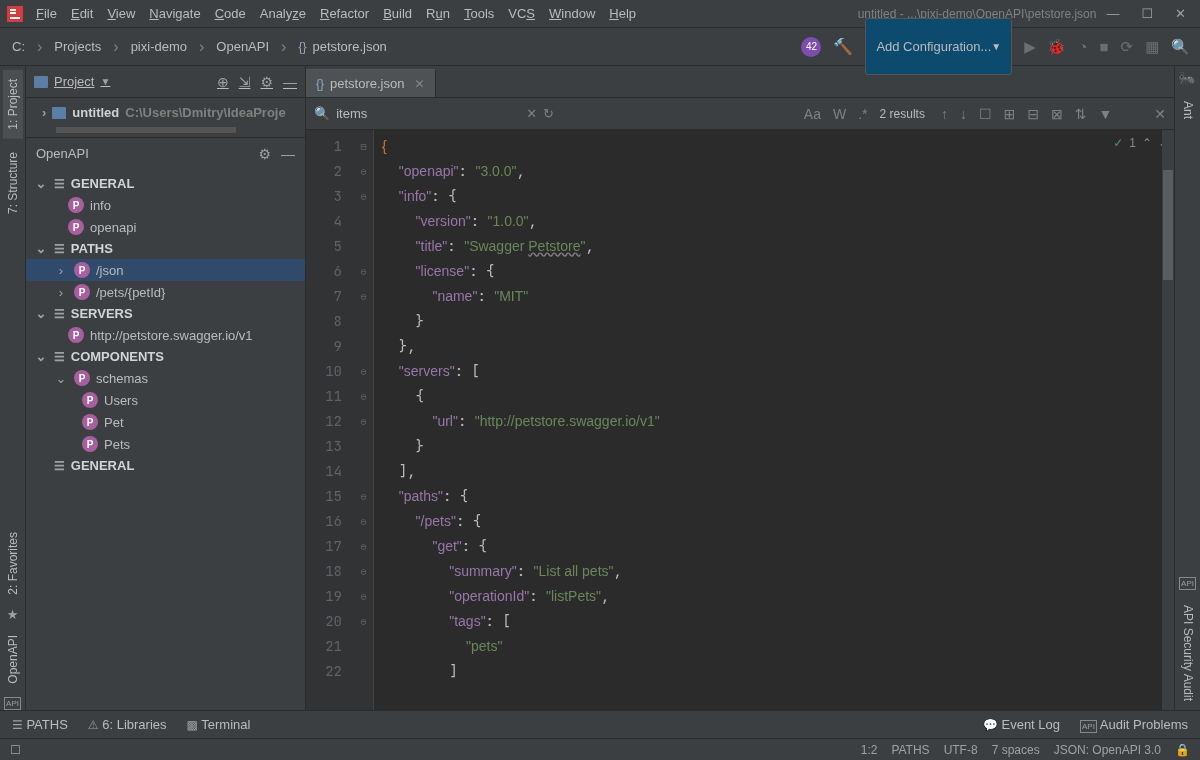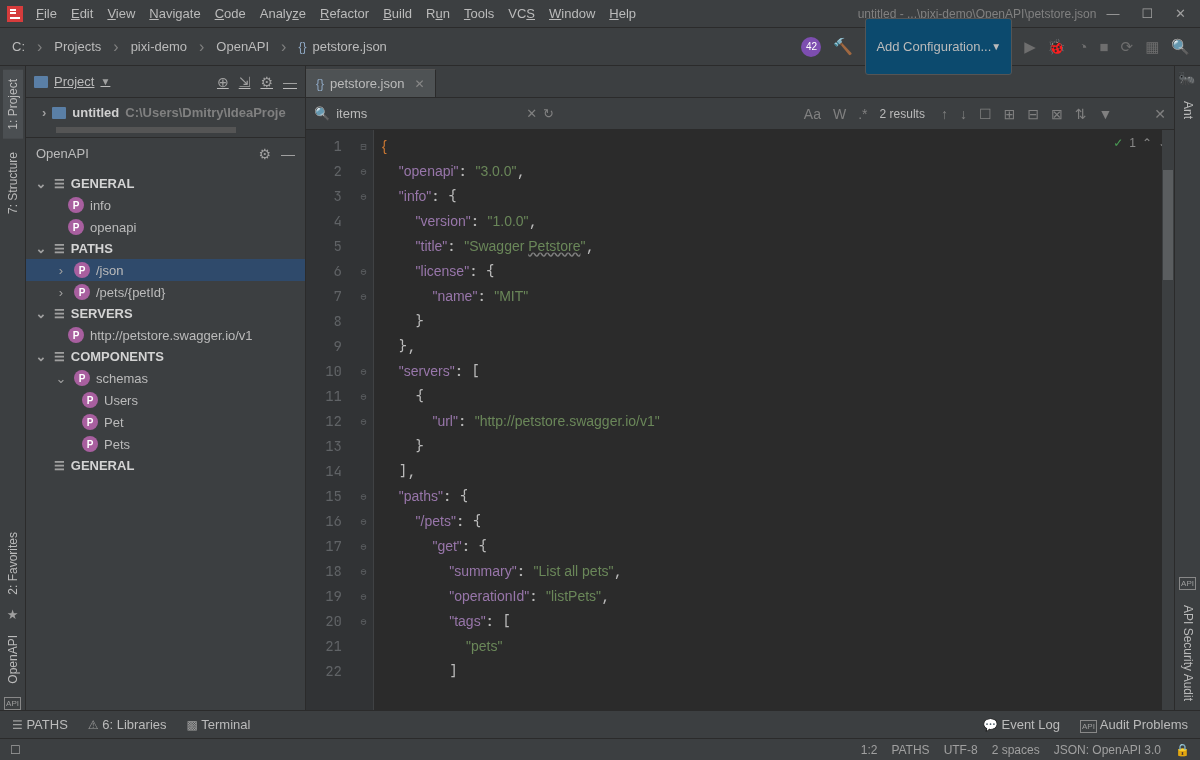--- a/index.html
+++ b/index.html
@@ -334,16 +334,16 @@
   <span><span class="mini-icon">💬</span> <span>Event Log</span></span>
   <span><span class="mini-icon" style="font-size:8px;border:1px solid #888;padding:1px">API</span> <span>Audit Problems</span></span>
 </div>
 
 <div class="status">
   <span>☐</span>
   <span class="spacer"></span>
   <span>1:2</span>
   <span>PATHS</span>
   <span>UTF-8</span>
-  <span>2 spaces</span>
+  <span>7 spaces</span>
   <span>JSON: OpenAPI 3.0</span>
   <span>🔒</span>
 </div>
 
 </body></html>

